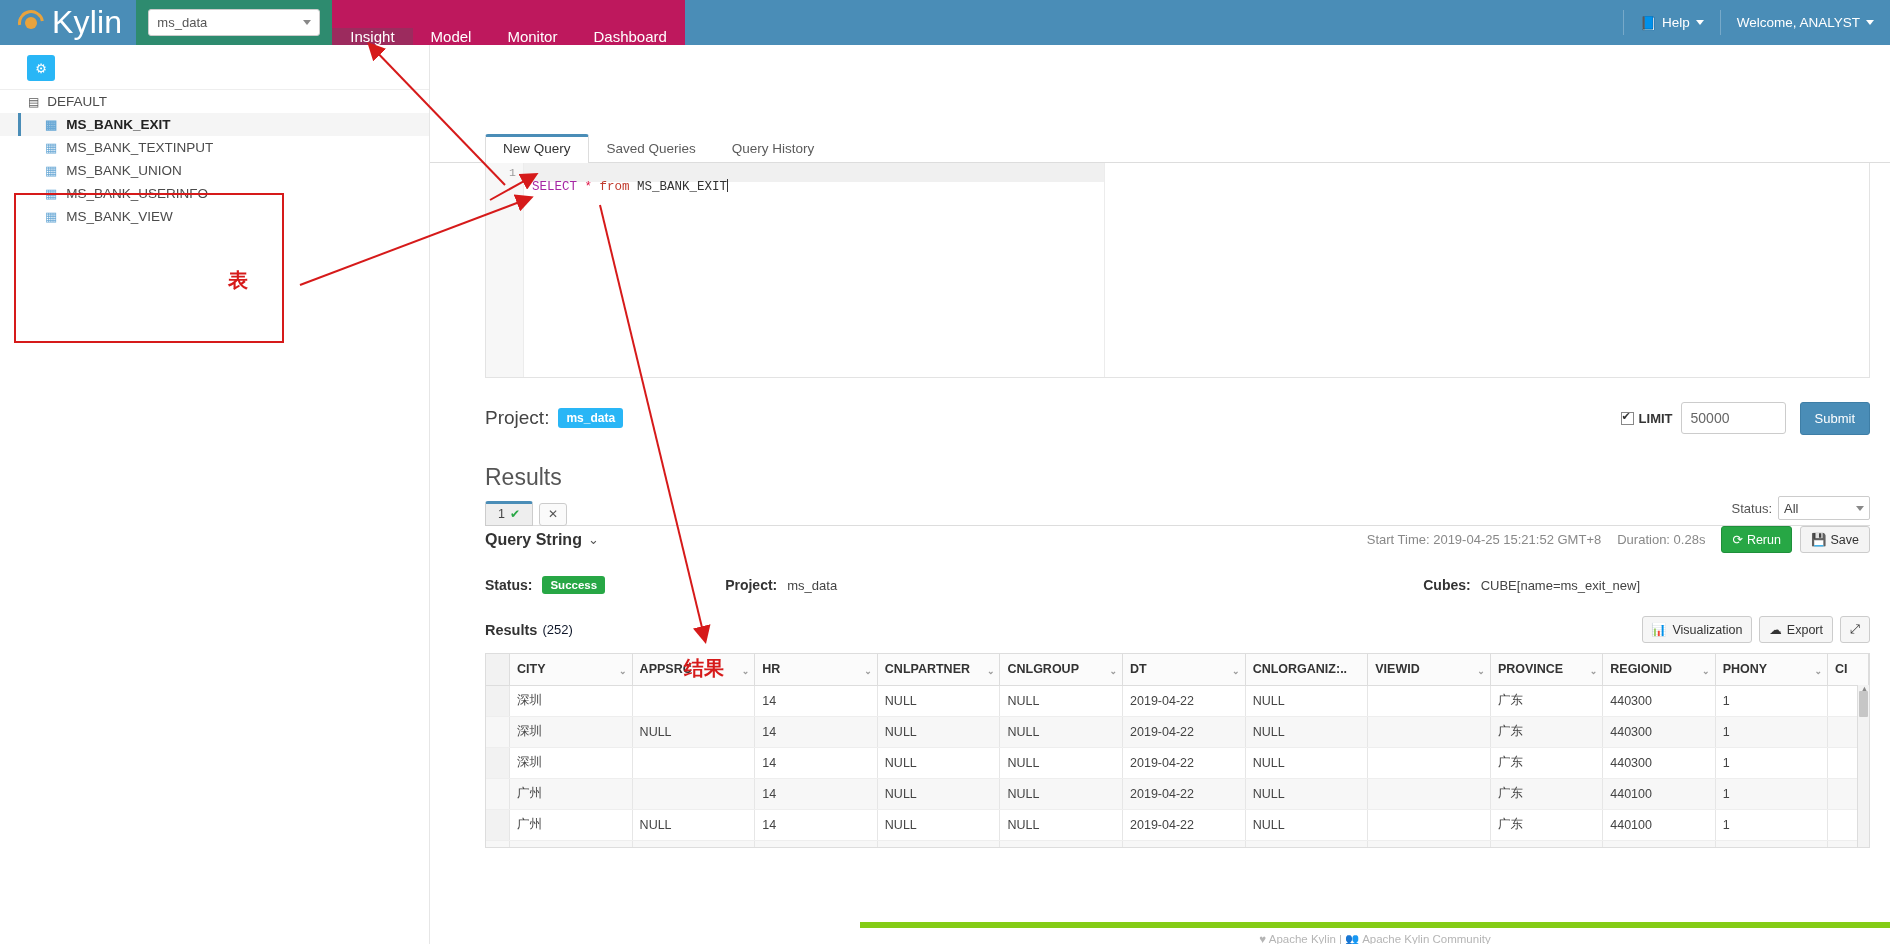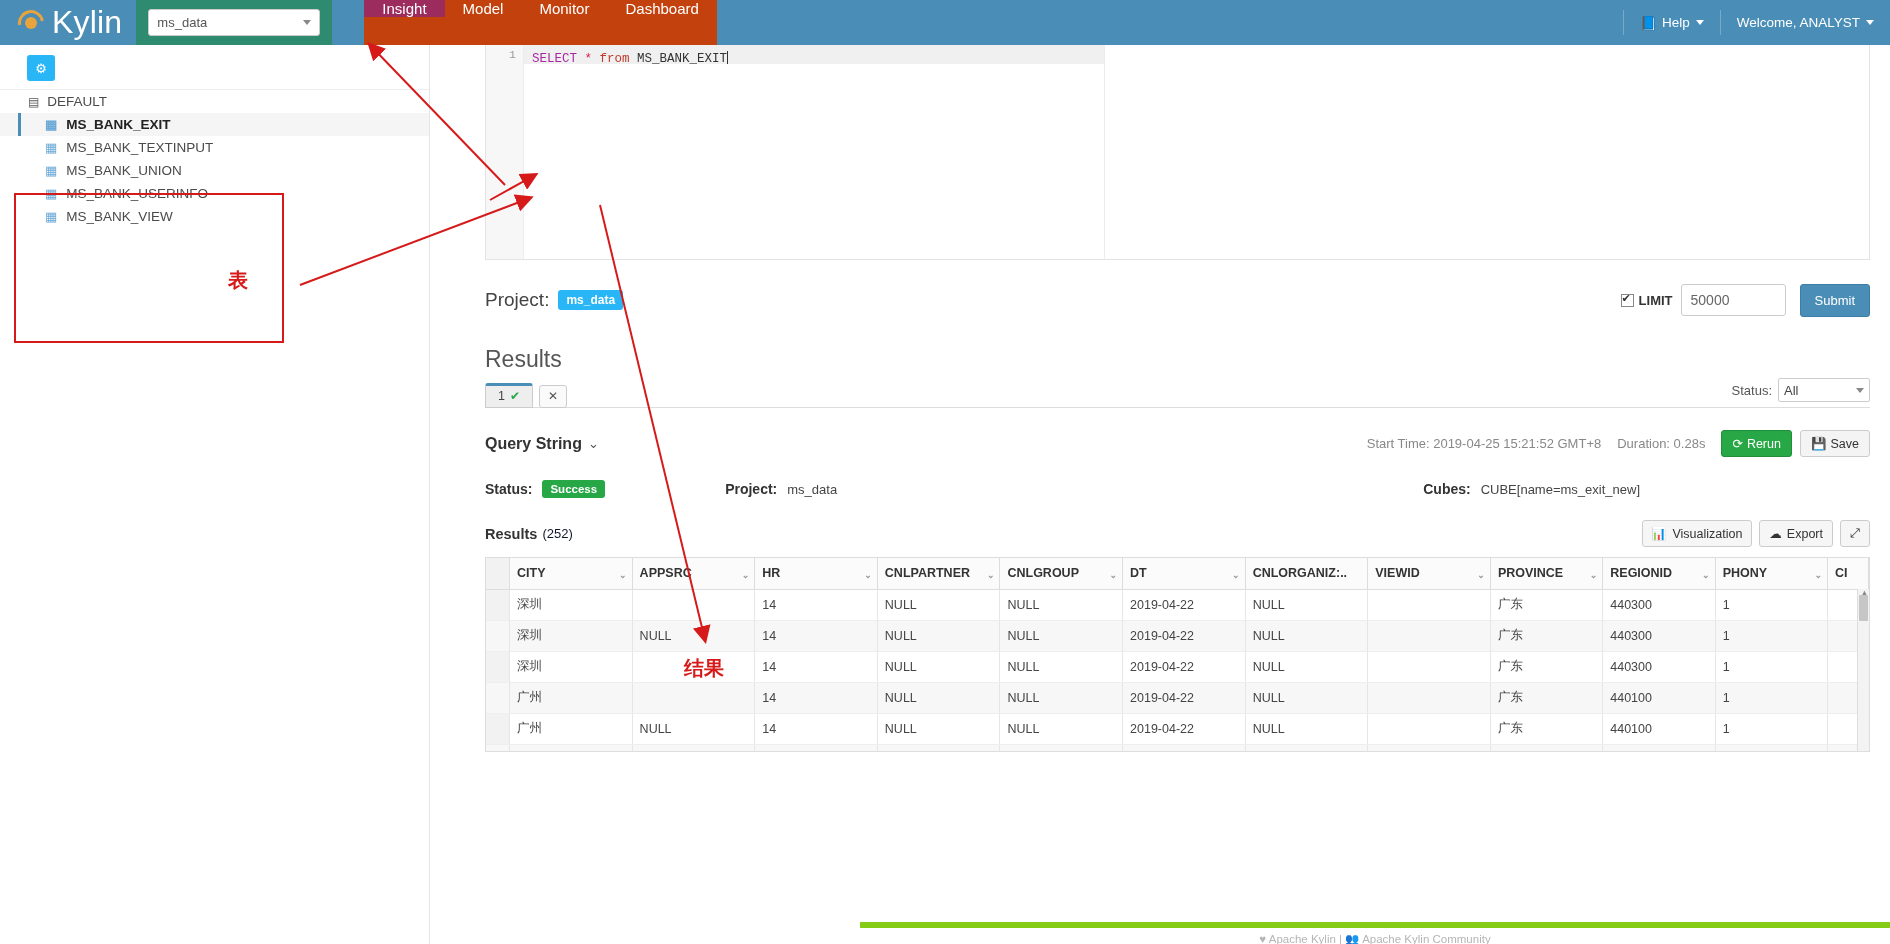--- a/index.html
+++ b/index.html
@@ -40,21 +40,21 @@
   }
   .proj-select {
     width:172px; height:27px; background:#fff; border:1px solid #ccc; border-radius:3px;
     display:flex; align-items:center; justify-content:space-between;
     padding:0 8px; font-size:13px; color:#555; cursor:pointer;
   }
   .caret-down {
     width:0; height:0; border-left:4px solid transparent; border-right:4px solid transparent;
     border-top:5px solid #888;
   }
-  .navlinks { display:flex; align-items:flex-start; background:#c2410c;margin-left:32px; }
+  .navlinks { display:flex; align-items:flex-end; background:#be185d; }
   .navlink {
     display:flex; align-items:center; padding:0 18px; color:#fff; font-size:15px;
     cursor:pointer; text-decoration:none;
   }
   .navlink.active { background:#9c2b5e; }
   .nav-fill { flex:1; background:#4a8db7; }
   .navright { display:flex; align-items:stretch; }
   .navright .navlink { font-size:13.5px; padding:0 16px; color:#fff; }
   .navright .sep { width:1px; background:rgba(255,255,255,.25); margin:10px 0; }
 
@@ -118,21 +118,21 @@
     margin-left:55px; margin-right:20px; border:1px solid #e3e3e3; border-top:none;
     height:215px; position:relative; background:#fff;
   }
   .editor-gutter {
     position:absolute; left:0; top:0; bottom:0; width:38px; background:#f7f7f7;
     border-right:1px solid #ececec; text-align:right; padding:3px 7px 0 0;
     font-family:"Liberation Mono", monospace; font-size:11.5px; color:#999;
   }
   .editor-code {
     position:absolute; left:38px; top:0; right:0; height:19px; background:#f0f0f0;
-    padding:6px 0 0 8px; font-family:"Liberation Mono", monospace; font-size:12.5px;
+    padding:16px 0 0 8px; font-family:"Liberation Mono", monospace; font-size:12.5px;
     white-space:pre; width:580px;
   }
   .kw { color:#a626a4; }
   .op { color:#d14; }
   .kw2 { color:#c0392b; }
   .ident { color:#333; }
   .cursor {
     display:inline-block; width:1px; height:13px; background:#333; vertical-align:-2px;
   }
   .editor-body-right {
@@ -191,21 +191,21 @@
   .rtab-bar-spacer { flex:1; }
   .status-sel-wrap { display:flex; align-items:center; gap:6px; padding-bottom:5px; }
   .status-sel-label { font-size:13px; color:#555; }
   .status-sel {
     width:92px; height:24px; border:1px solid #ccc; border-radius:2px; background:#fff;
     display:flex; align-items:center; justify-content:space-between; padding:0 5px;
     font-size:13px; color:#444; cursor:pointer;
   }
 
   .qstring-row {
-    margin-left:55px; margin-right:20px; margin-top:22px; display:flex; align-items:center;
+    margin-left:55px; margin-right:20px; display:flex; align-items:center;
   }
   .qstring-label { font-size:16px; font-weight:bold; color:#333; cursor:pointer; }
   .chev { margin-left:6px; color:#555; font-size:13px; }
   .qstring-row .spacer { flex:1; }
   .meta-txt { font-size:13px; color:#888; margin-right:16px; }
   .btn-rerun {
     background:#27a745; color:#fff; border:1px solid #1f8f3b; border-radius:3px;
     padding:5px 10px; font-size:12.5px; cursor:pointer; margin-right:8px;
     display:inline-flex; align-items:center; gap:4px;
   }
@@ -363,20 +363,25 @@
       <span>MS_BANK_VIEW</span>
     </li>
   </ul>
 
   <div class="anno-box" style="left:14px; top:148px; width:270px; height:150px;"></div>
   <div class="anno-cn" style="left:228px; top:222px;">表</div>
 </div>
 
 <div class="main">
 
+  <div class="tabs">
+    <div class="tab active">New Query</div>
+    <div class="tab">Saved Queries</div>
+    <div class="tab">Query History</div>
+  </div>
 
   <div class="editor-wrap">
     <div class="editor-gutter">
       <span>1</span>
     </div>
     <div class="editor-code"><span class="kw">SELECT</span> <span class="op">*</span> <span class="kw2">from</span> <span class="ident">MS_BANK_EXIT</span><span class="cursor"></span></div>
     <div class="editor-body-right"></div>
   </div>
 
 

